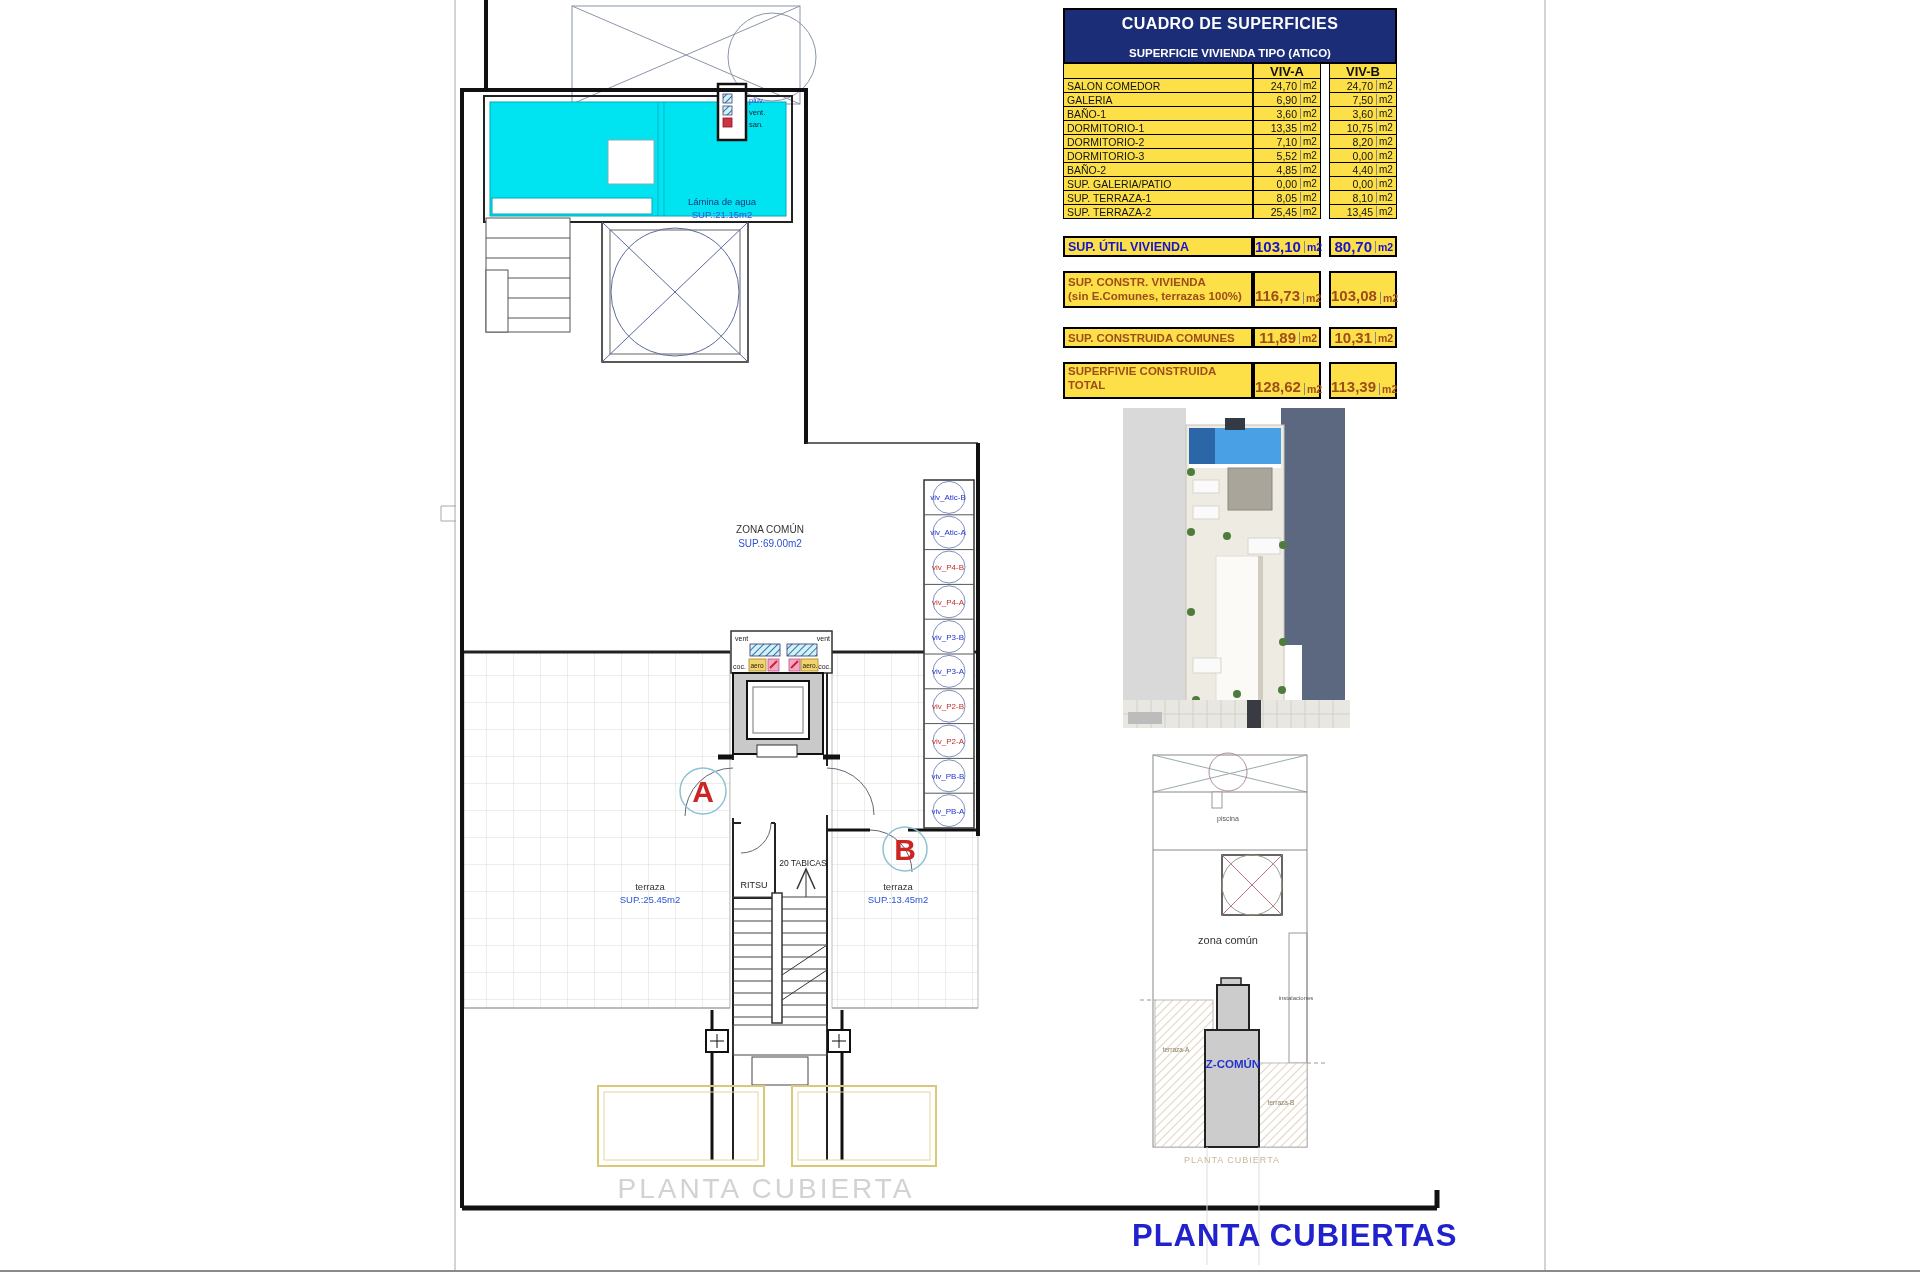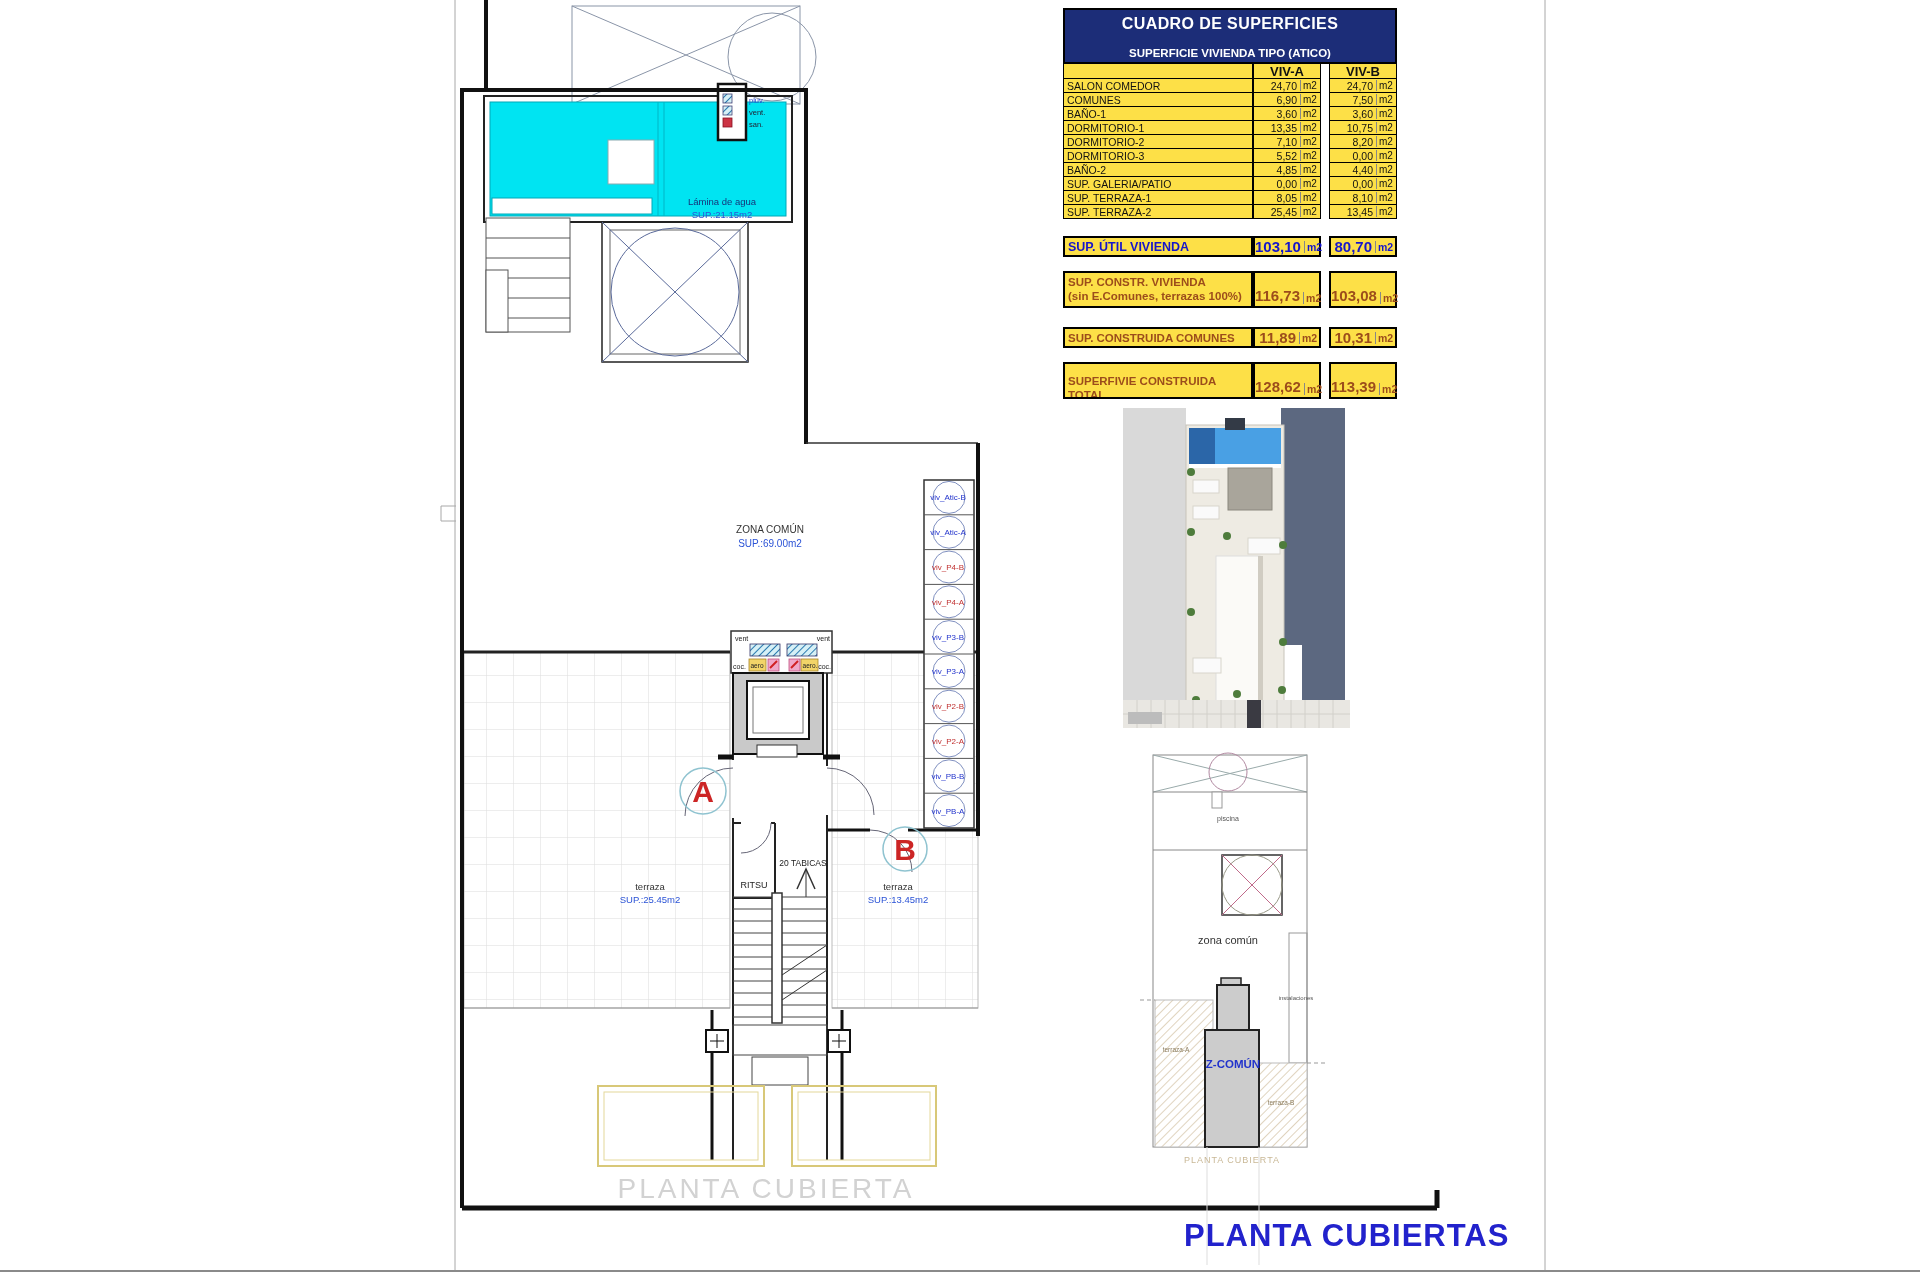--- a/index.html
+++ b/index.html
@@ -30,23 +30,23 @@
   .erow.util .c.lab{font-size:12.5px;}
   .erow.constr{margin-top:14px;}
   .erow.constr .c{height:37px;color:#9c4d1b;}
   .erow.constr .c.lab{display:block;padding-top:2px;font-size:11.5px;line-height:14px;}
   .erow.constr .c.val,.erow.total .c.val{align-items:flex-end;padding-bottom:2px;}
   .erow.comunes{margin-top:19px;}
   .erow.comunes .c{height:21px;color:#9c4d1b;}
   .erow.comunes .c.lab{font-size:11.5px;}
   .erow.total{margin-top:14px;}
   .erow.total .c{height:37px;color:#9c4d1b;}
-  .erow.total .c.lab{display:block;padding-top:10px;font-size:11.5px;line-height:14px;}
-
-  .footer-title{position:absolute;left:1184px;top:1218px;font-size:31px;font-weight:bold;color:#2222cc;letter-spacing:1px;}
+  .erow.total .c.lab{display:block;padding-top:0;font-size:11.5px;line-height:14px;}
+
+  .footer-title{position:absolute;left:1132px;top:1218px;font-size:31px;font-weight:bold;color:#2222cc;letter-spacing:1px;}
 </style>
 </head>
 <body>
 
 <svg width="1920" height="1280" viewBox="0 0 1920 1280">
   <defs>
     <pattern id="grid27" width="27" height="27" patternUnits="userSpaceOnUse">
       <path d="M27,0 H0 V27" fill="none" stroke="#dcdcdc" stroke-width="1"></path>
     </pattern>
     <pattern id="hatchTeal" width="5" height="5" patternUnits="userSpaceOnUse" patternTransform="rotate(45)">
@@ -396,21 +396,21 @@
         <span class="num">24,70</span>
         <span class="unit">m2</span>
       </div>
     <div class="gapcol"></div>
     <div class="c val">
         <span class="num">24,70</span>
         <span class="unit">m2</span>
       </div>
   </div>
   <div class="trow">
-    <div class="c lab">COMUNES</div>
+    <div class="c lab">GALERIA</div>
     <div class="c val">
         <span class="num">6,90</span>
         <span class="unit">m2</span>
       </div>
     <div class="gapcol"></div>
     <div class="c val">
         <span class="num">7,50</span>
         <span class="unit">m2</span>
       </div>
   </div>

